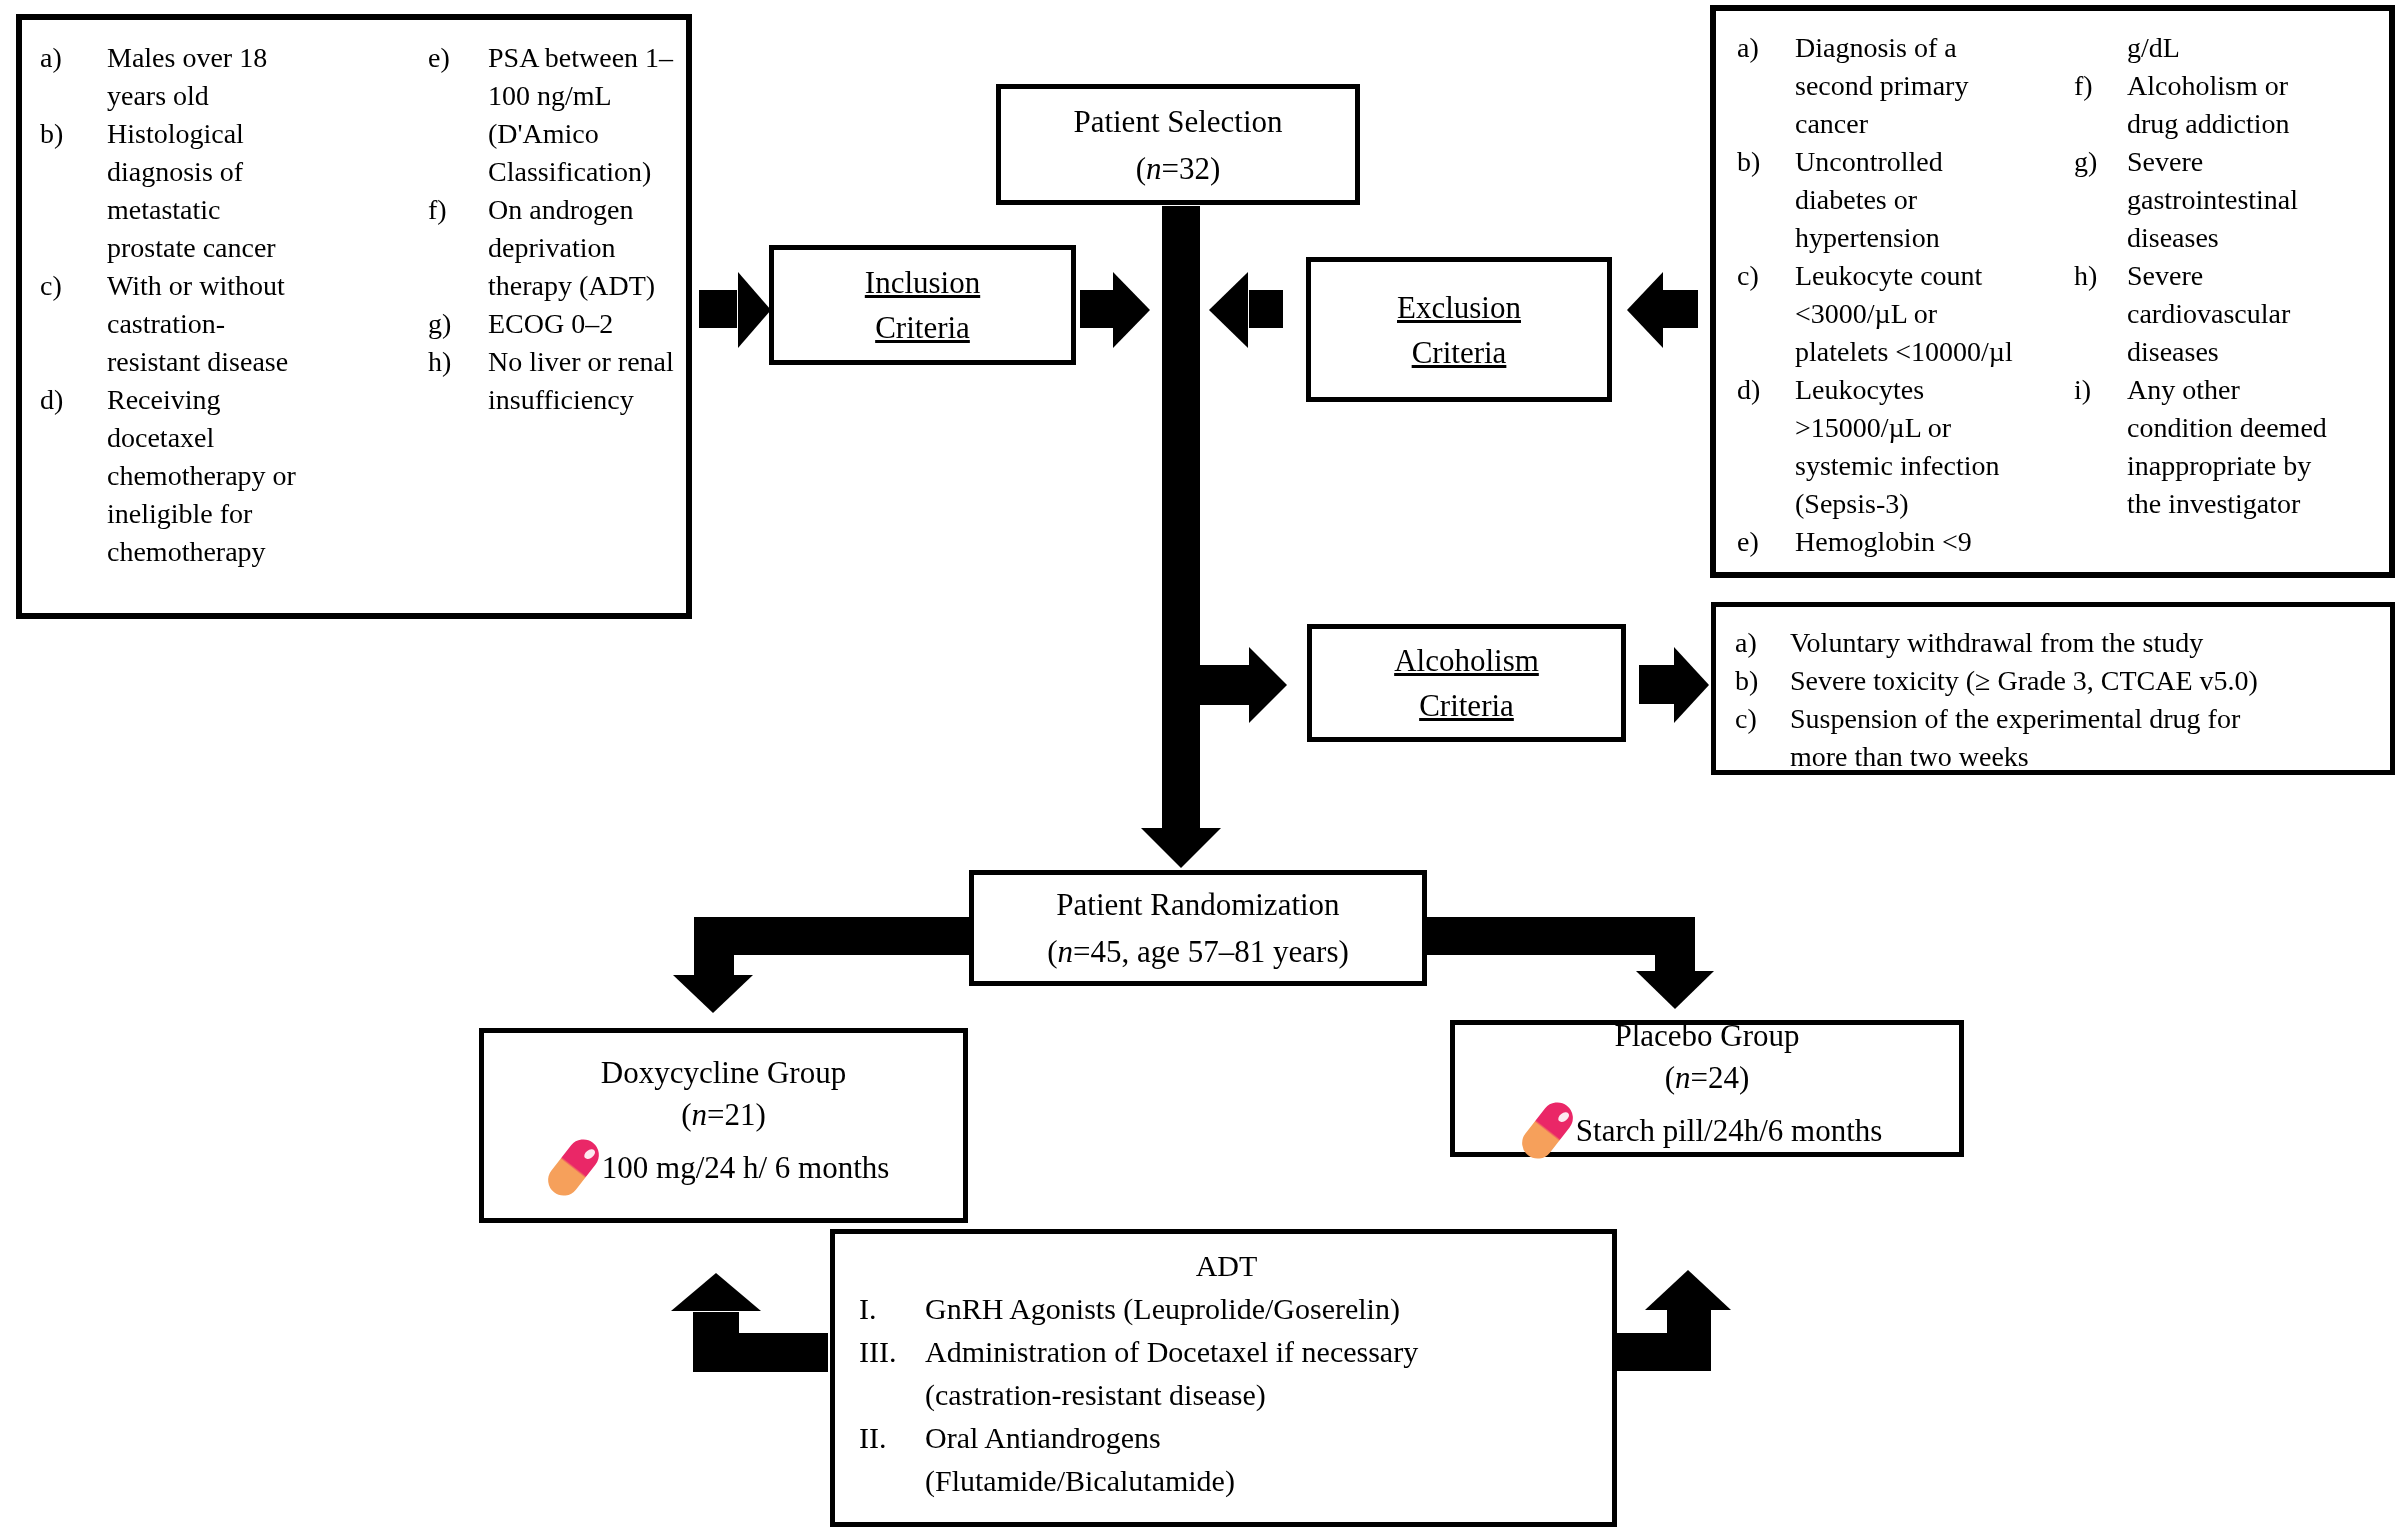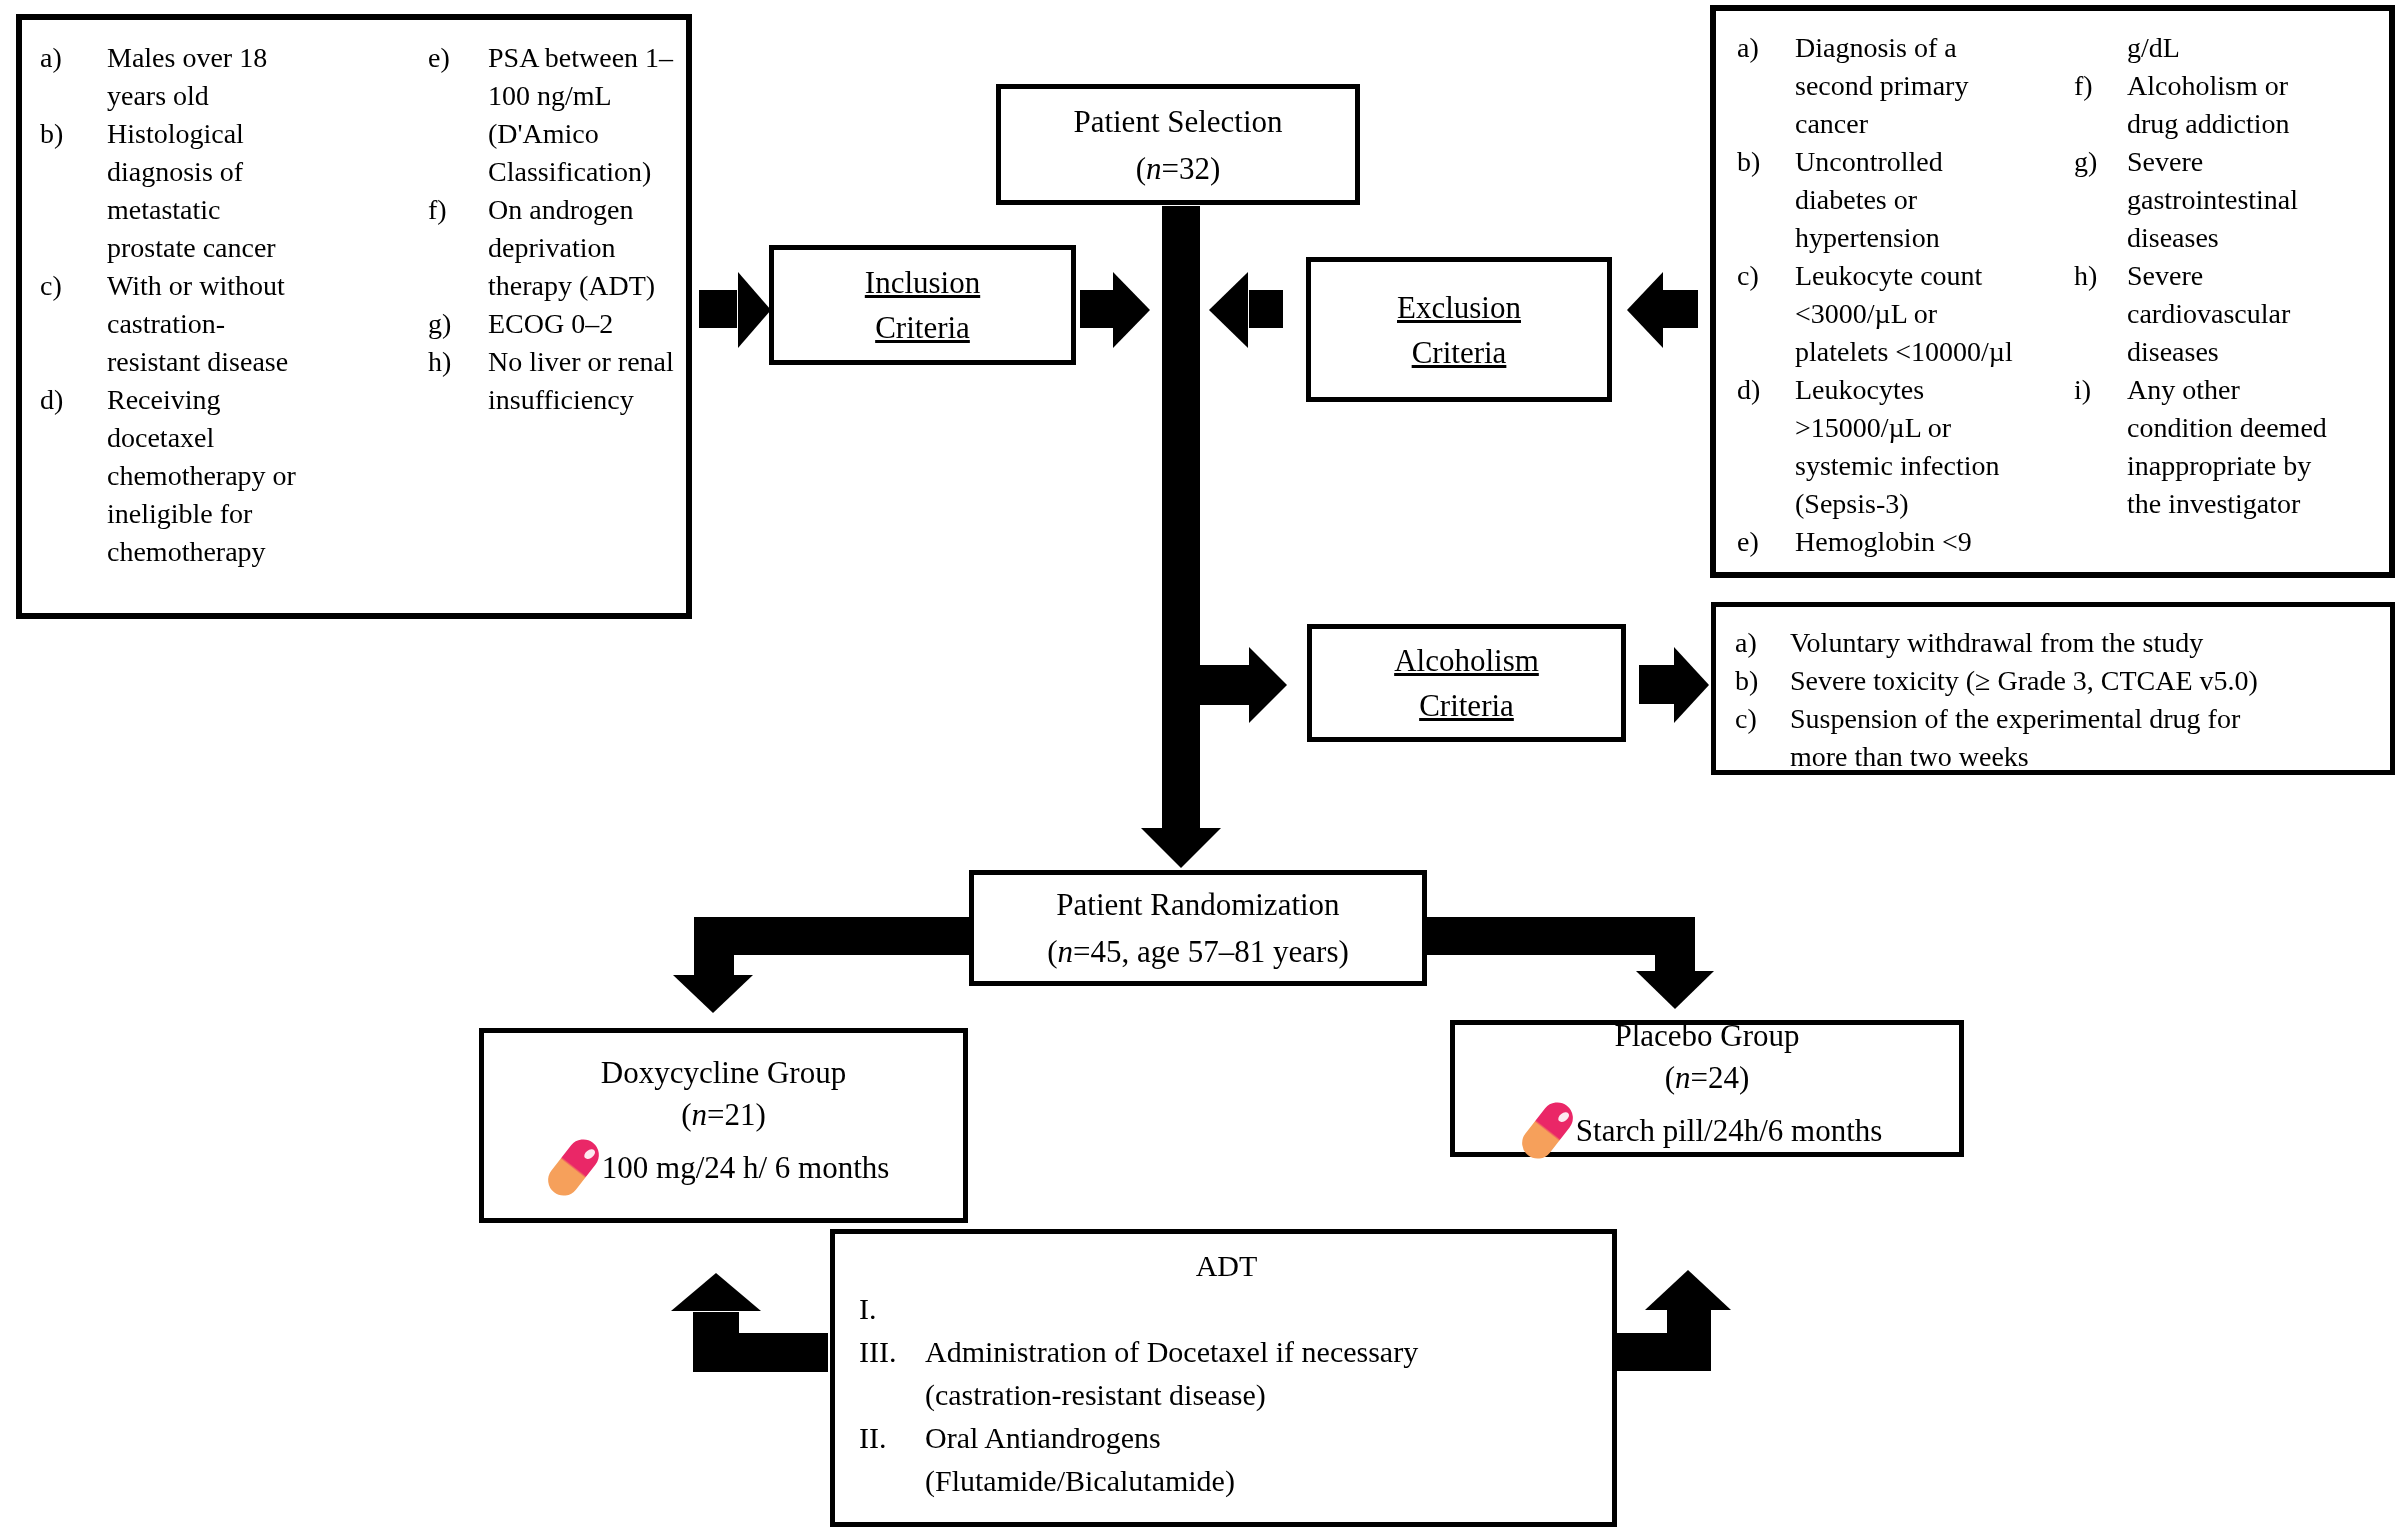--- a/index.html
+++ b/index.html
@@ -261,20 +261,21 @@
           <span class="hl"></span>
         </span>
       <span>Starch pill/24h/6 months</span>
     </div>
   </div>
 
   <div class="box adt" style="left:830px;top:1229px;width:787px;height:298px;">
     <div class="adt-title">ADT</div>
     <div class="adt-li">
         <span class="adt-num">I.</span>
+        <span class="txt">GnRH Agonists (Leuprolide/Goserelin)</span>
       </div>
     <div class="adt-li">
         <span class="adt-num">III.</span>
         <span class="txt">Administration of Docetaxel if necessary
 (castration-resistant disease)</span>
       </div>
     <div class="adt-li">
         <span class="adt-num">II.</span>
         <span class="txt">Oral Antiandrogens
 (Flutamide/Bicalutamide)</span>

